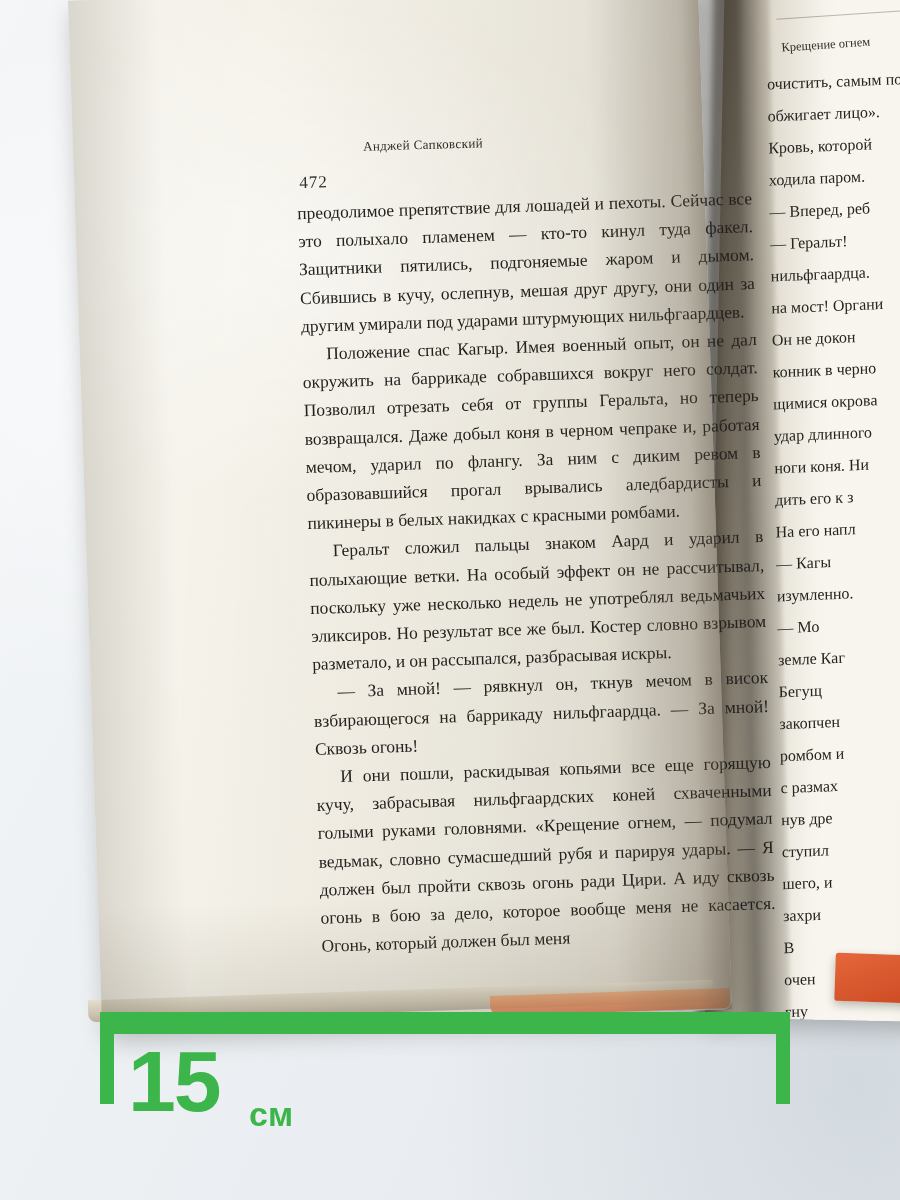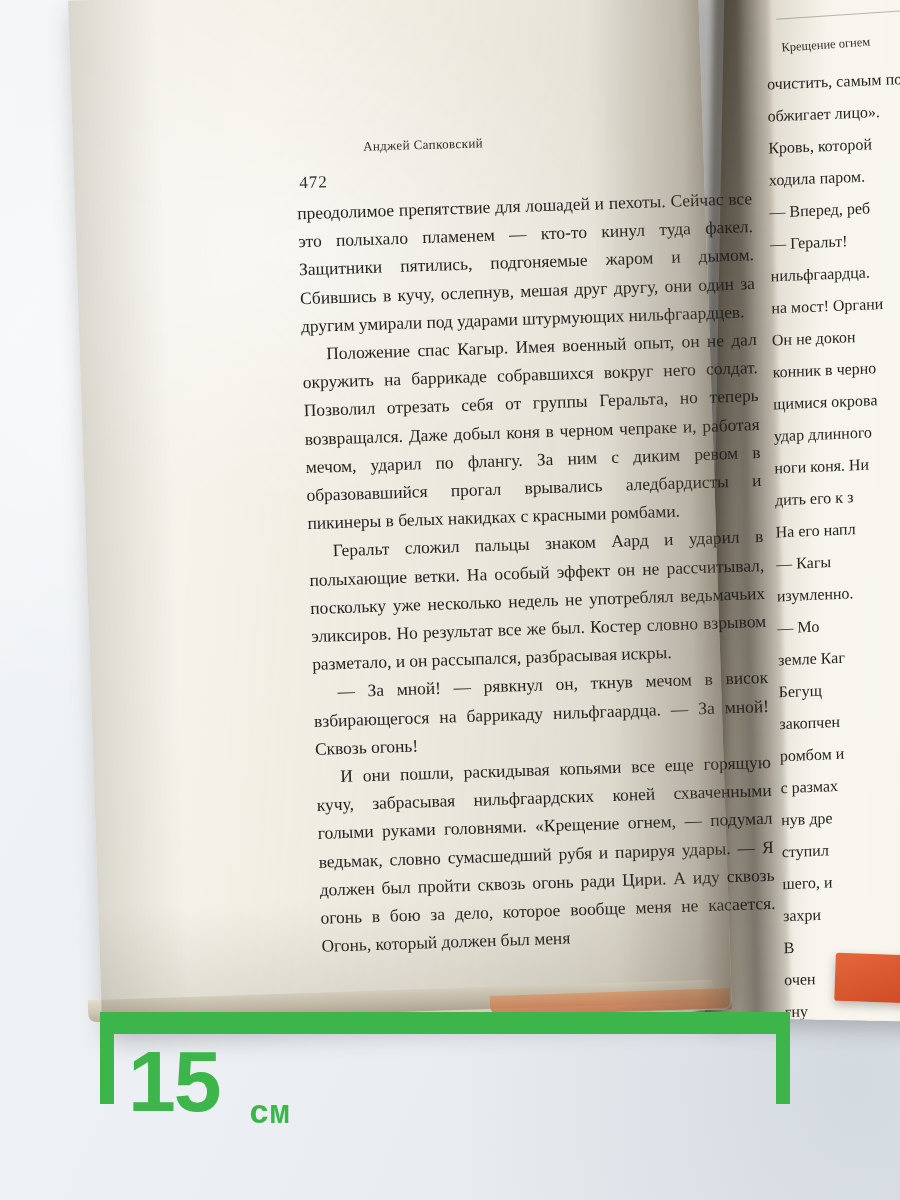--- a/index.html
+++ b/index.html
@@ -270,21 +270,21 @@
     font-weight: bold;
     font-size: 86px;
     line-height: 86px;
     letter-spacing: -2px;
   }
   .measure-unit {
     position: absolute;
     left: 249px;
     top: 1097px;
     color: #3cb54a;
-    font-family: Liberation Mono, monospace;
+    font-family: Liberation Sans, sans-serif;
     font-weight: bold;
     font-size: 34px;
     line-height: 34px;
   }
   .brand {
     position: absolute;
     left: 432px;
     top: 1068px;
     display: flex;
     align-items: center;

